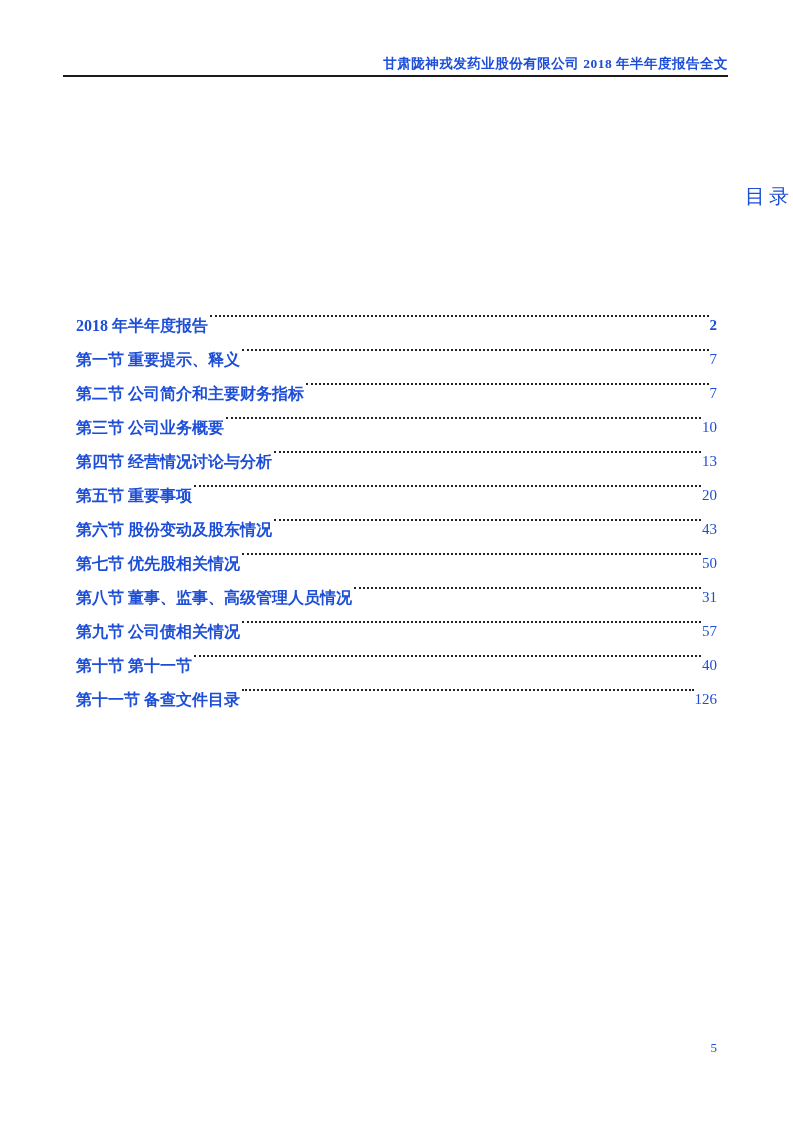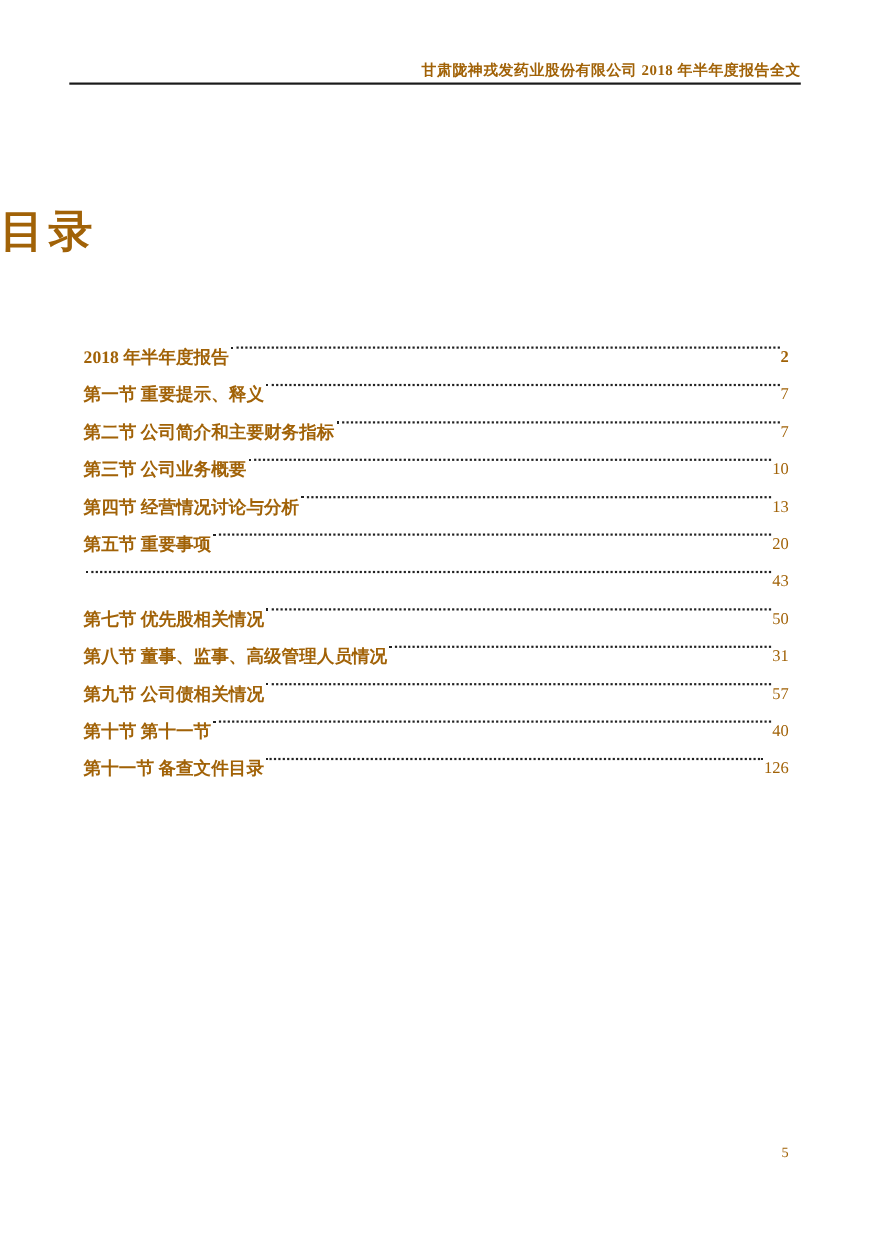--- a/index.html
+++ b/index.html
@@ -6,21 +6,21 @@
     margin: 0;
     padding: 0;
     background: #ffffff;
   }
   .page {
     position: relative;
     width: 793px;
     height: 1122px;
     background: #ffffff;
     font-family: "Liberation Serif", "DejaVu Serif", serif;
-    color: #a16207;
+    color: #1d4ed8;
     overflow: hidden;
   }
   .doc-header {
     position: absolute;
     top: 55px;
     left: 63px;
     width: 665px;
     text-align: right;
     font-size: 13.5px;
     font-weight: bold;
@@ -34,23 +34,23 @@
     left: 63px;
     width: 665px;
     height: 2px;
     background: #1a1a1a;
   }
   .page-title {
     position: absolute;
     top: 183px;
     left: 0;
     width: 100%;
-    text-align: left;
-    font-size: 40px;
-    font-weight: bold;
+    text-align: right;
+    font-size: 20px;
+    font-weight: normal;
     letter-spacing: 4px;
   }
   .toc-list {
     position: absolute;
     top: 315px;
     left: 76px;
     width: 641px;
   }
   .toc-row {
     display: flex;
@@ -121,20 +121,21 @@
       <span class="toc-label">第四节 经营情况讨论与分析</span>
       <span class="toc-leader"></span>
       <span class="toc-page">13</span>
     </div>
       <div class="toc-row">
       <span class="toc-label">第五节 重要事项</span>
       <span class="toc-leader"></span>
       <span class="toc-page">20</span>
     </div>
       <div class="toc-row">
+      <span class="toc-label">第六节 股份变动及股东情况</span>
       <span class="toc-leader"></span>
       <span class="toc-page">43</span>
     </div>
       <div class="toc-row">
       <span class="toc-label">第七节 优先股相关情况</span>
       <span class="toc-leader"></span>
       <span class="toc-page">50</span>
     </div>
       <div class="toc-row">
       <span class="toc-label">第八节 董事、监事、高级管理人员情况</span>

